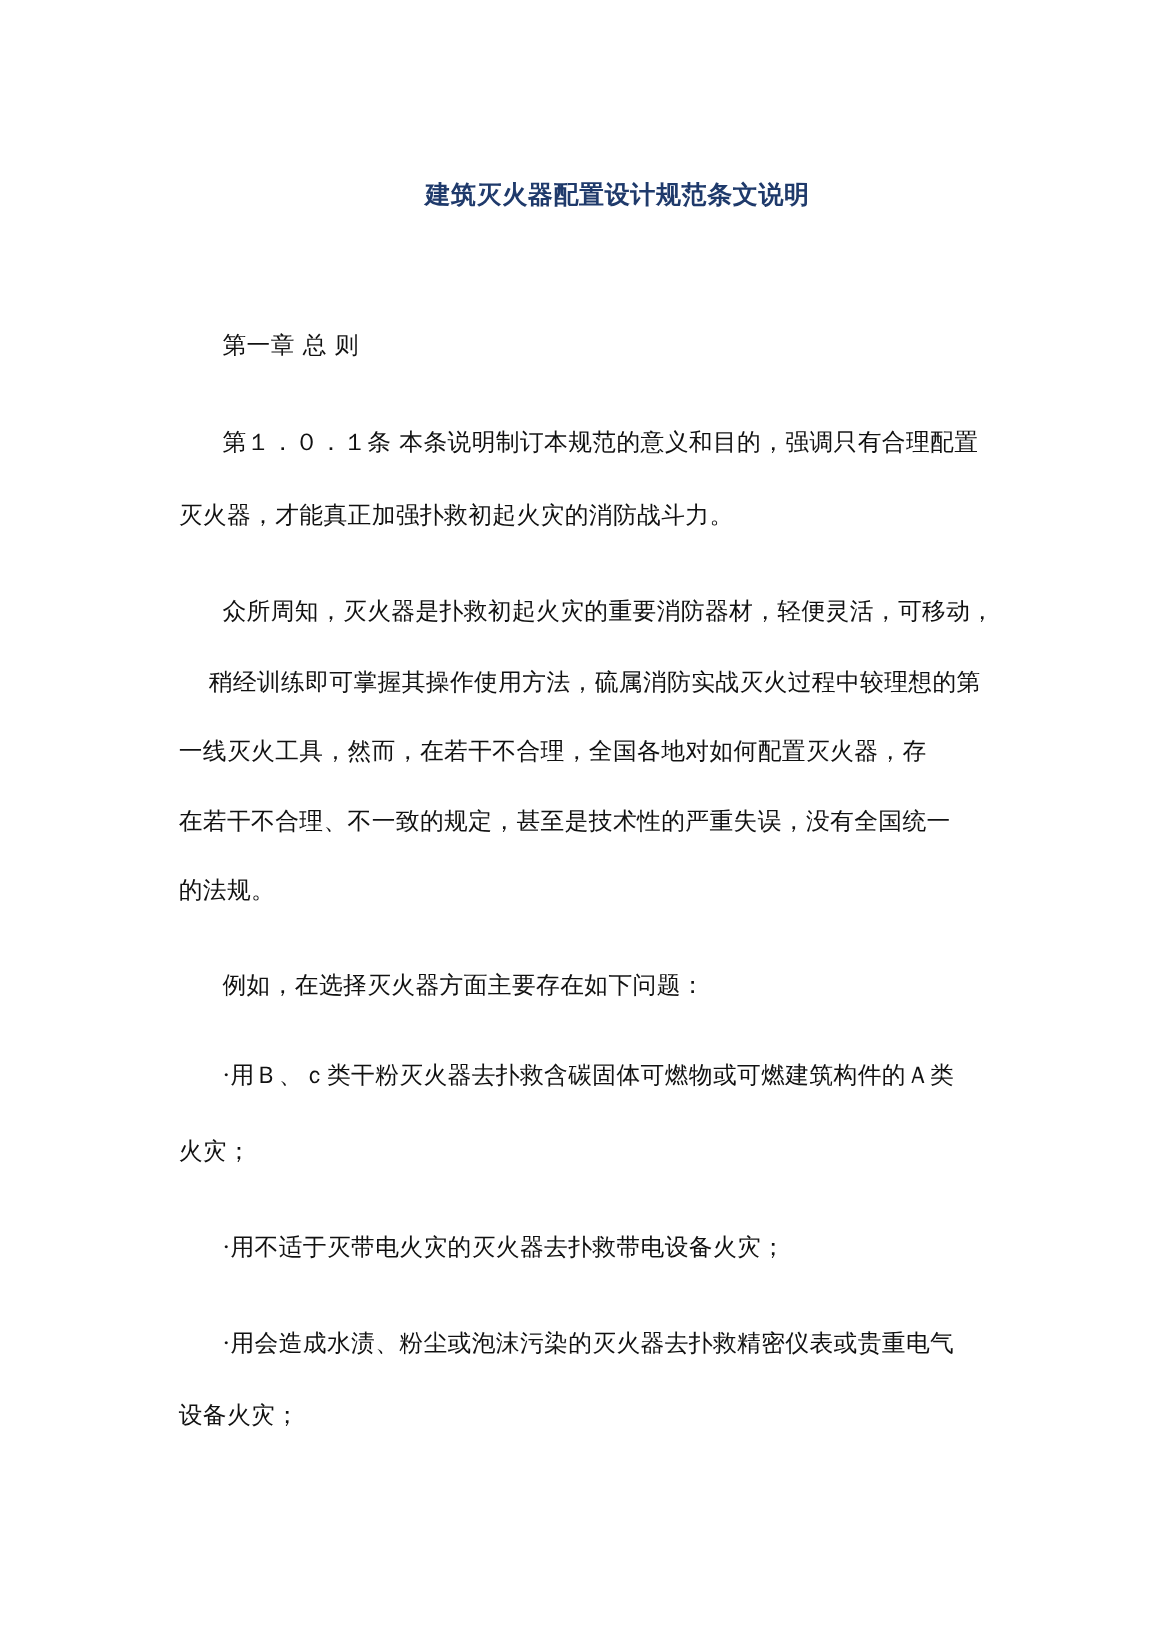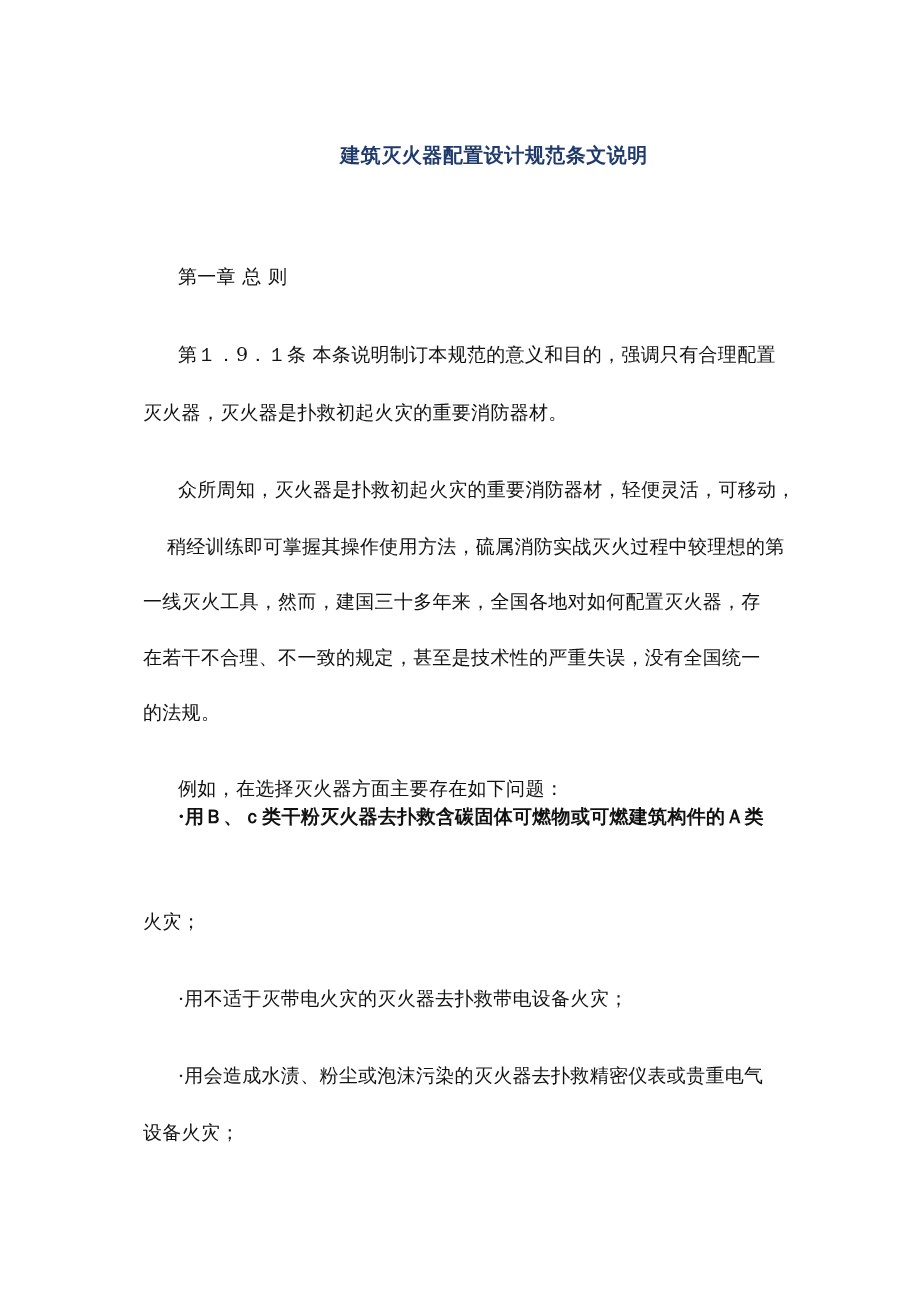--- a/index.html
+++ b/index.html
@@ -49,38 +49,38 @@
 </head>
 <body>
 
 <div class="page">
 
   <div class="title">建筑灭火器配置设计规范条文说明</div>
 
   <div class="line indent" style="top:264px;">第一章  总  则</div>
 
   <div>
-    <div class="line indent" style="top:342px;">第１．9．１条  本条说明制订本规范的意义和目的，强调只有合理配置</div>
-    <div class="line" style="top:400px;">灭火器，灭火器是扑救初起火灾的重要消防器材。</div>
+    <div class="line indent" style="top:342px;">第１．０．１条  本条说明制订本规范的意义和目的，强调只有合理配置</div>
+    <div class="line" style="top:400px;">灭火器，才能真正加强扑救初起火灾的消防战斗力。</div>
   </div>
 
   <div>
     <div class="line indent" style="top:477px;">众所周知，灭火器是扑救初起火灾的重要消防器材，轻便灵活，可移动，</div>
     <div class="line" style="top:534px;margin-left:24px;">稍经训练即可掌握其操作使用方法，硫属消防实战灭火过程中较理想的第</div>
-    <div class="line" style="top:589px;">一线灭火工具，然而，建国三十多年来，全国各地对如何配置灭火器，存</div>
+    <div class="line" style="top:589px;">一线灭火工具，然而，在若干不合理，全国各地对如何配置灭火器，存</div>
     <div class="line" style="top:645px;">在若干不合理、不一致的规定，甚至是技术性的严重失误，没有全国统一</div>
     <div class="line" style="top:700px;">的法规。</div>
   </div>
 
   <div>
     <div class="line indent" style="top:776px;">例如，在选择灭火器方面主要存在如下问题：</div>
   </div>
 
   <div>
-    <div class="line indent" style="top:804px;font-weight:bold;">·用Ｂ、ｃ类干粉灭火器去扑救含碳固体可燃物或可燃建筑构件的Ａ类</div>
+    <div class="line indent" style="top:848px;">·用Ｂ、ｃ类干粉灭火器去扑救含碳固体可燃物或可燃建筑构件的Ａ类</div>
     <div class="line" style="top:909px;text-align:center;">火灾；</div>
   </div>
 
   <div>
     <div class="line indent" style="top:986px;">·用不适于灭带电火灾的灭火器去扑救带电设备火灾；</div>
   </div>
 
   <div>
     <div class="line indent" style="top:1063px;">·用会造成水渍、粉尘或泡沫污染的灭火器去扑救精密仪表或贵重电气</div>
     <div class="line" style="top:1120px;text-align:right;">设备火灾；</div>

